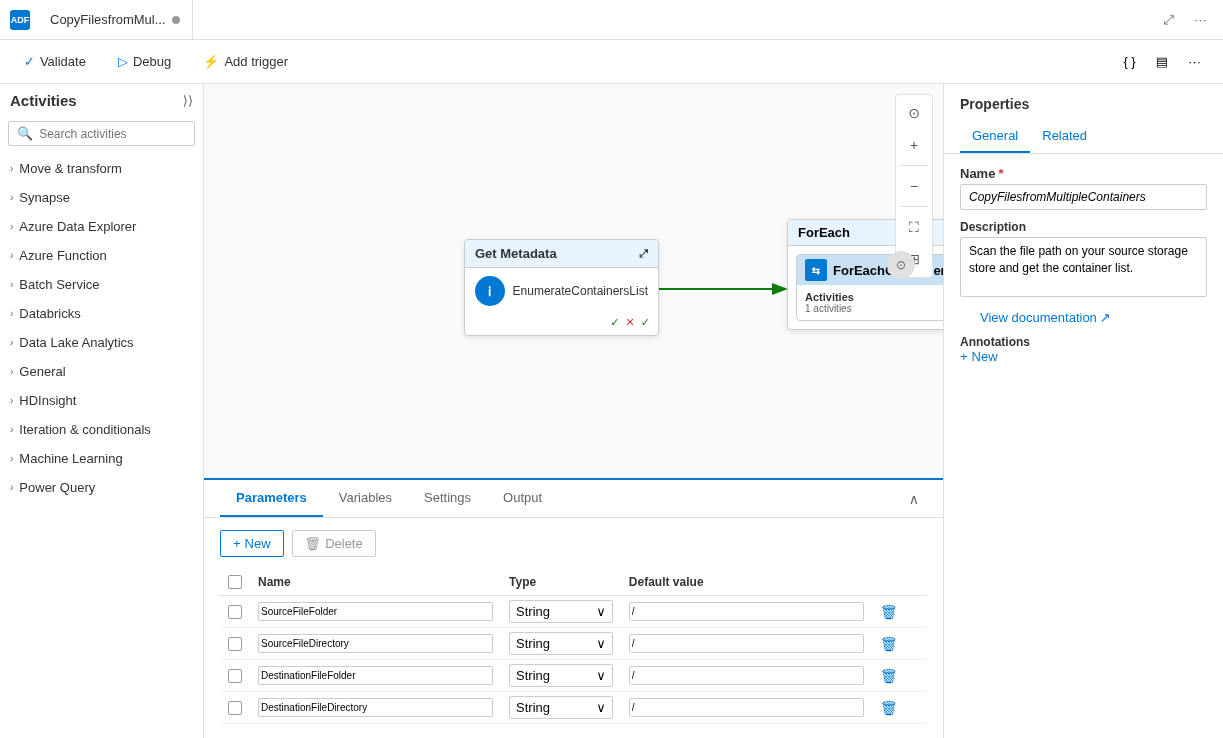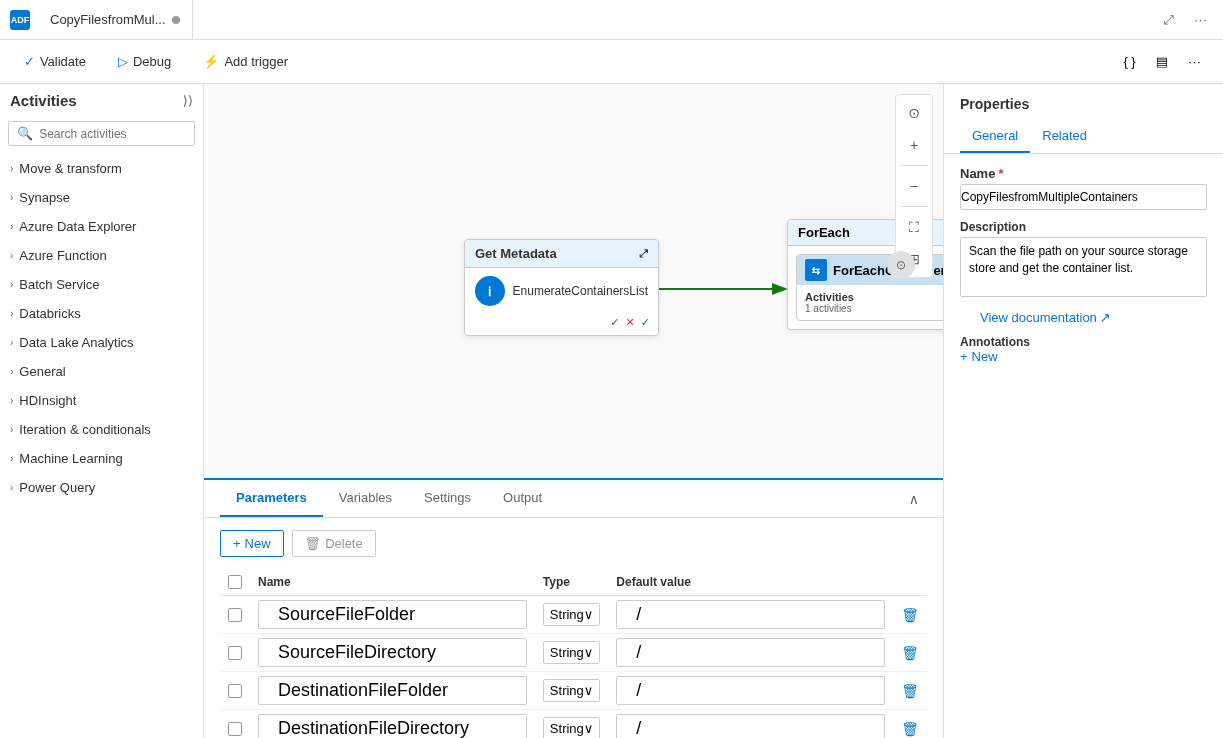--- a/index.html
+++ b/index.html
@@ -338,22 +338,22 @@
     }
     .params-table td {
       padding: 4px 8px;
       border-bottom: 1px solid #f0f0f0;
     }
     .checkbox-cell { width: 30px; }
     .checkbox { width: 14px; height: 14px; border: 1px solid #999; border-radius: 2px; cursor: pointer; }
     .text-input {
       border: 1px solid #ccc;
       border-radius: 2px;
-      padding: 3px 19px;
-      font-size: 18px;
+      padding: 3px 2px;
+      font-size: 10px;
       width: 100%;
     }
     .select-input {
       border: 1px solid #ccc;
       border-radius: 2px;
       padding: 3px 6px;
       font-size: 12px;
       width: 100%;
       background: #fff;
       cursor: pointer;
@@ -411,23 +411,24 @@
       margin-bottom: 3px;
       display: flex;
       align-items: center;
       gap: 3px;
     }
     .required { color: #d13438; }
     .prop-input {
       width: 100%;
       border: 1px solid #ccc;
       border-radius: 2px;
-      padding: 5px 0;
+      padding: 5px 8px;
       font-size: 12px;
       outline: none;
+      font-style: italic;
     }
     .prop-textarea {
       width: 100%;
       border: 1px solid #ccc;
       border-radius: 2px;
       padding: 5px 8px;
       font-size: 12px;
       resize: none;
       height: 60px;
       outline: none;

